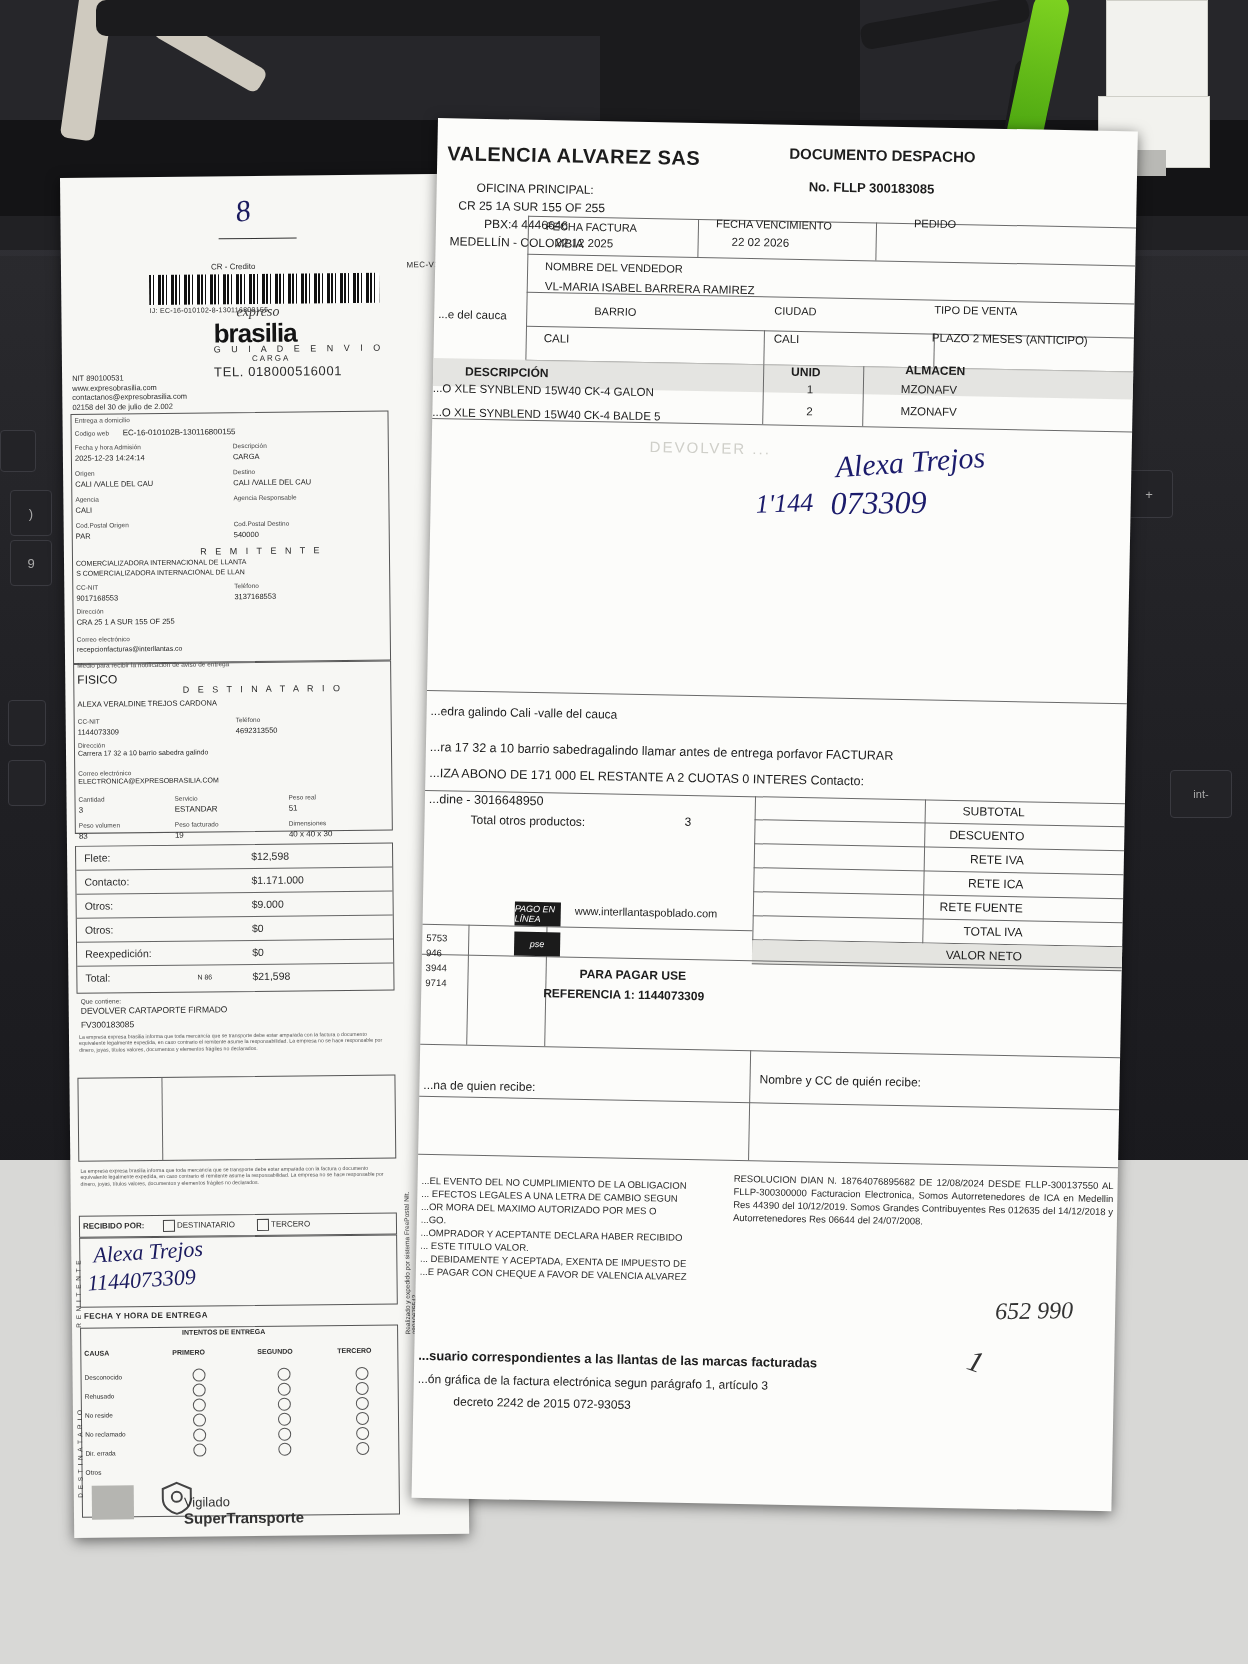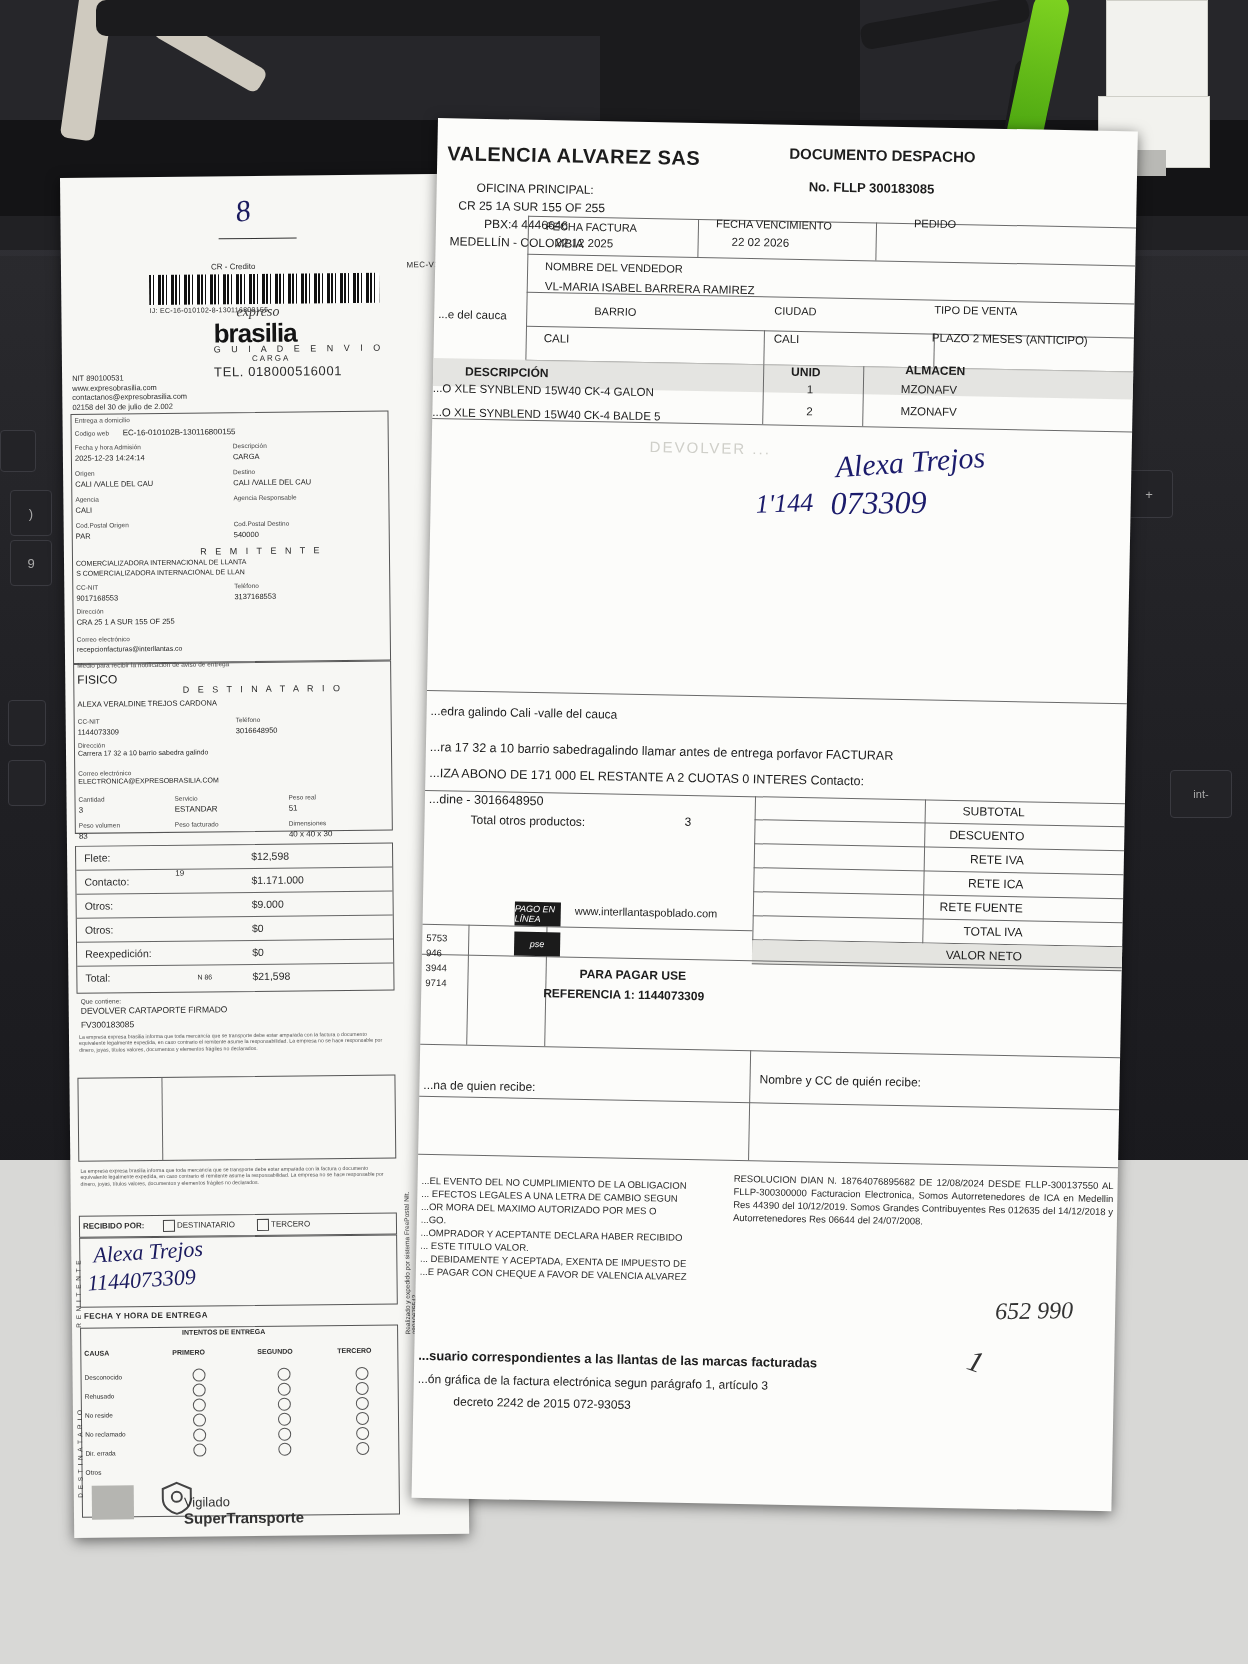--- a/index.html
+++ b/index.html
@@ -173,36 +173,36 @@
 
   <div class="wb-lbl" style="left:12px;top:484px;">Medio para recibir la notificación de aviso de entrega</div>
   <div class="wb-val" style="left:12px;top:495px;font-size:12px;">FISICO</div>
 
   <div class="wb-box" style="left:8px;top:486px;width:318px;height:170px;"></div>
   <div class="wb-sec" style="top:508px;left:0;">D E S T I N A T A R I O</div>
   <div class="wb-val" style="left:12px;top:522px;font-size:7.5px;">ALEXA VERALDINE TREJOS CARDONA</div>
   <div class="wb-lbl" style="left:12px;top:540px;">CC-NIT</div>
   <div class="wb-val" style="left:12px;top:550px;font-size:7.5px;">1144073309</div>
   <div class="wb-lbl" style="left:170px;top:540px;">Teléfono</div>
-  <div class="wb-val" style="left:170px;top:550px;font-size:7.5px;">3016648950</div>
+  <div class="wb-val" style="left:170px;top:550px;font-size:7.5px;">4692313550</div>
   <div class="wb-lbl" style="left:12px;top:564px;">Dirección</div>
   <div class="wb-val" style="left:12px;top:572px;font-size:7px;">Carrera 17 32 a 10 barrio sabedra galindo</div>
   <div class="wb-lbl" style="left:12px;top:592px;">Correo electrónico</div>
   <div class="wb-val" style="left:12px;top:600px;font-size:7px;">ELECTRONICA@EXPRESOBRASILIA.COM</div>
 
   <div class="wb-lbl" style="left:12px;top:618px;">Cantidad</div>
   <div class="wb-val" style="left:12px;top:628px;">3</div>
   <div class="wb-lbl" style="left:108px;top:618px;">Servicio</div>
   <div class="wb-val" style="left:108px;top:628px;">ESTANDAR</div>
   <div class="wb-lbl" style="left:222px;top:618px;">Peso real</div>
   <div class="wb-val" style="left:222px;top:628px;">51</div>
   <div class="wb-lbl" style="left:12px;top:644px;">Peso volumen</div>
   <div class="wb-val" style="left:12px;top:654px;">83</div>
   <div class="wb-lbl" style="left:108px;top:644px;">Peso facturado</div>
-  <div class="wb-val" style="left:108px;top:692px;">19</div>
+  <div class="wb-val" style="left:108px;top:654px;">19</div>
   <div class="wb-lbl" style="left:222px;top:644px;">Dimensiones</div>
   <div class="wb-val" style="left:222px;top:654px;">40 x 40 x 30</div>
 
   <div class="wb-box" style="left:8px;top:668px;width:318px;height:148px;">
     <div class="money-row" style="top:0;">
       <span class="money-lbl">Flete:</span>
       <span class="money-val">$12,598</span>
     </div>
     <div class="money-row" style="top:24px;">
       <span class="money-lbl">Contacto:</span>

